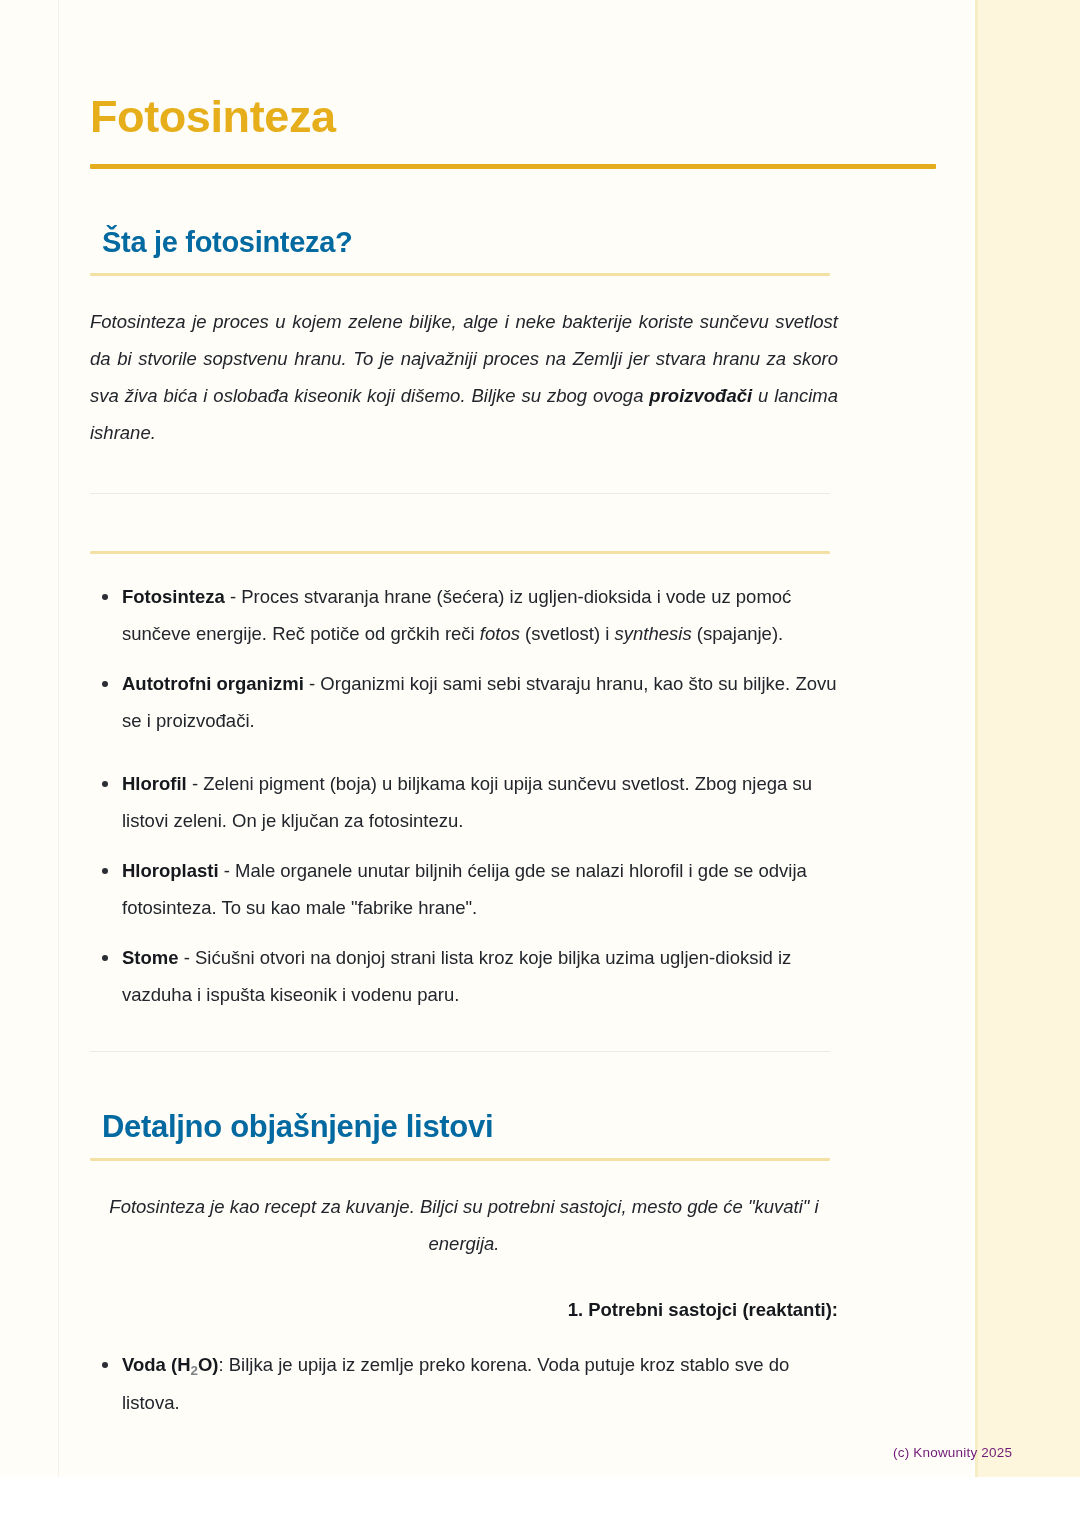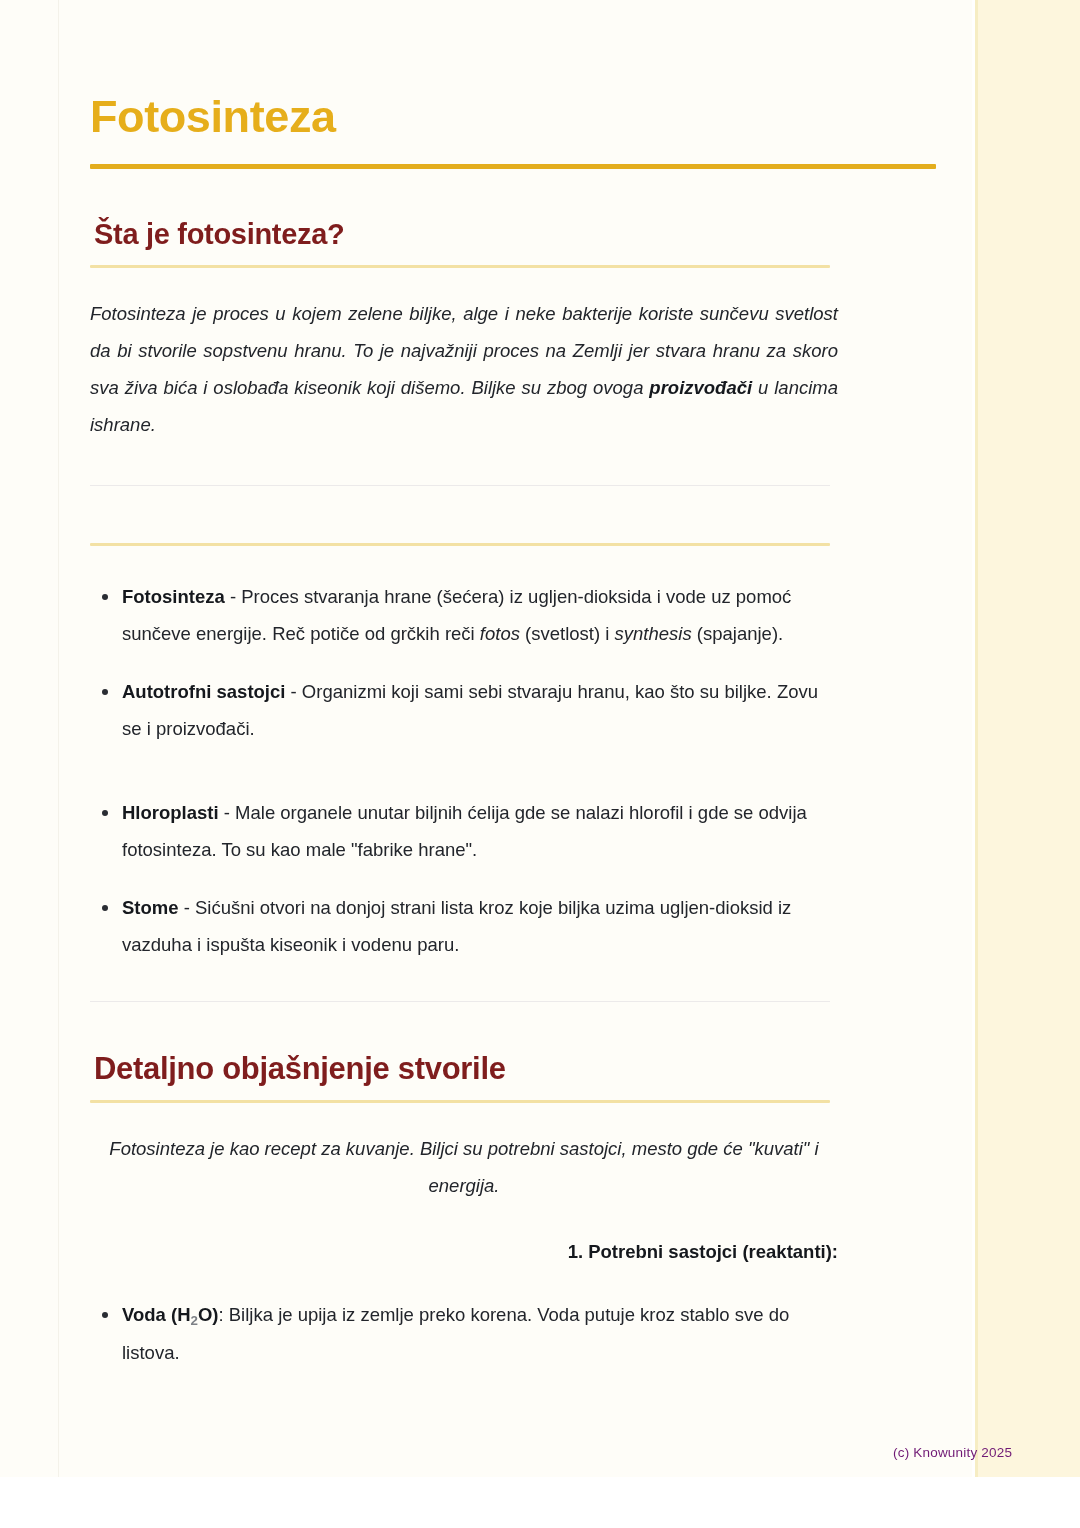--- a/index.html
+++ b/index.html
@@ -72,26 +72,26 @@
   }
   .title-rule {
     margin-top: 22px;
     height: 5px;
     width: 846px;
     background: #e3ad1d;
     border-radius: 1px;
   }
 
   h2.section-title {
-    margin: 4px;
+    margin: 12px;
     font-size: 29px;
     line-height: 1.2;
     font-weight: bold;
     letter-spacing: -0.3px;
-    color: #7f1d1d;
+    color: #0369a1;
   }
   h2.section-title.big {
     font-size: 31px;
   }
   .section-rule {
     margin-top: 13px;
     height: 3px;
     width: 740px;
     background: #f3e1a4;
     border-radius: 1px;
@@ -125,21 +125,20 @@
     padding: 0;
     list-style: none;
   }
   ul.term-list li {
     position: relative;
     padding-left: 32px;
     font-size: 18.5px;
     line-height: 2.0;
     color: #22252b;
     text-align: left;
-    margin-top: 8px;
   }
   ul.term-list li::before {
     content: "";
     position: absolute;
     left: 12px;
     top: 16px;
     width: 6px;
     height: 6px;
     border-radius: 50%;
     background: #2a2d33;
@@ -205,34 +204,35 @@
     <div class="sp-body-div"></div>
     <div class="divider"></div>
 
     <div class="sp-div-h2"></div>
     <div class="section-rule"></div>
 
     <div class="sp-rule-list"></div>
     <ul class="term-list">
       <li><b>Fotosinteza</b><span> - Proces stvaranja hrane (šećera) iz ugljen-dioksida i vode uz pomoć sunčeve energije. Reč potiče od grčkih reči </span><span class="ital">fotos</span><span> (svetlost) i </span><span class="ital">synthesis</span><span> (spajanje).</span></li>
       <div class="sp-li"></div>
-      <li><b>Autotrofni sastojci</b><span> - Organizmi koji sami sebi stvaraju hranu, kao što su biljke. Zovu se i proizvođači.</span></li>
-      <div class="sp-li"></div>
-      <div class="sp-li"></div>
+      <li><b>Autotrofni organizmi</b><span> - Organizmi koji sami sebi stvaraju hranu, kao što su biljke. Zovu se i proizvođači.</span></li>
+      <div class="sp-li"></div>
+      <div class="sp-li"></div>
+      <li><b>Hlorofil</b><span> - Zeleni pigment (boja) u biljkama koji upija sunčevu svetlost. Zbog njega su listovi zeleni. On je ključan za fotosintezu.</span></li>
       <div class="sp-li"></div>
       <li><b>Hloroplasti</b><span> - Male organele unutar biljnih ćelija gde se nalazi hlorofil i gde se odvija fotosinteza. To su kao male "fabrike hrane".</span></li>
       <div class="sp-li"></div>
       <li><b>Stome</b><span> - Sićušni otvori na donjoj strani lista kroz koje biljka uzima ugljen-dioksid iz vazduha i ispušta kiseonik i vodenu paru.</span></li>
     </ul>
 
     <div class="sp-list-div"></div>
     <div class="divider"></div>
 
     <div class="sp-div-h2"></div>
-    <h2 class="section-title big">Detaljno objašnjenje stvorile</h2>
+    <h2 class="section-title big">Detaljno objašnjenje listovi</h2>
     <div class="section-rule"></div>
 
     <div class="sp-h2-body"></div>
     <p class="body-text left">Fotosinteza je kao recept za kuvanje. Biljci su potrebni sastojci, mesto gde će "kuvati" i energija.</p>
 
     <div class="sp-body-step"></div>
     <p class="step-head">1. Potrebni sastojci (reaktanti):</p>
 
     <div class="sp-step-list"></div>
     <ul class="term-list">

